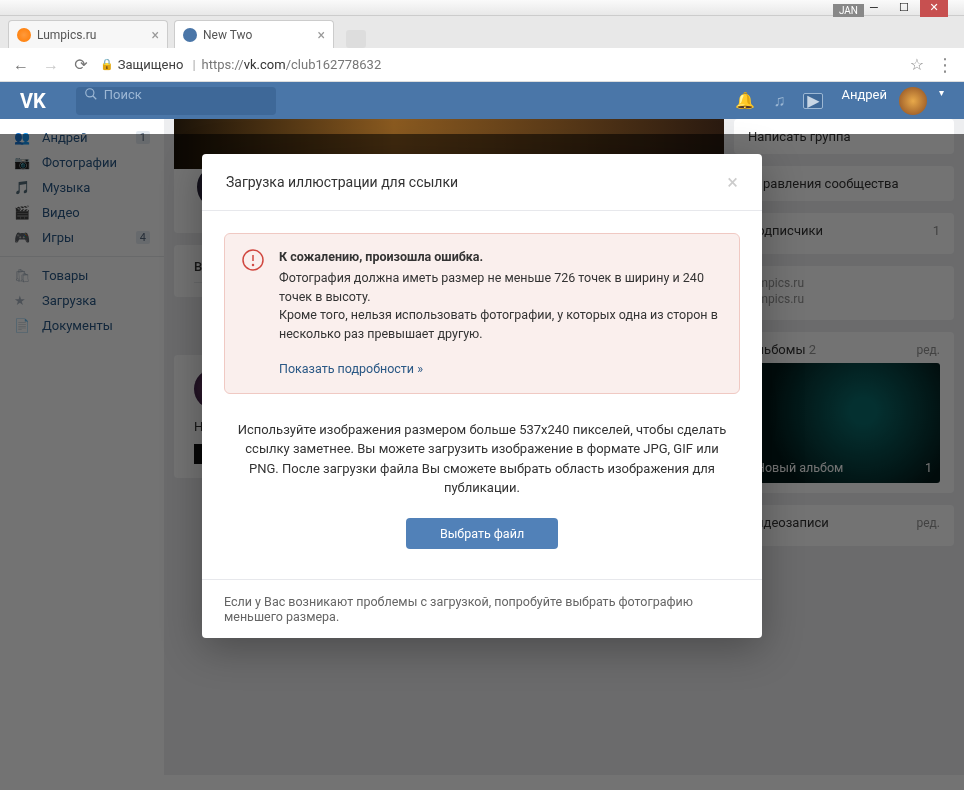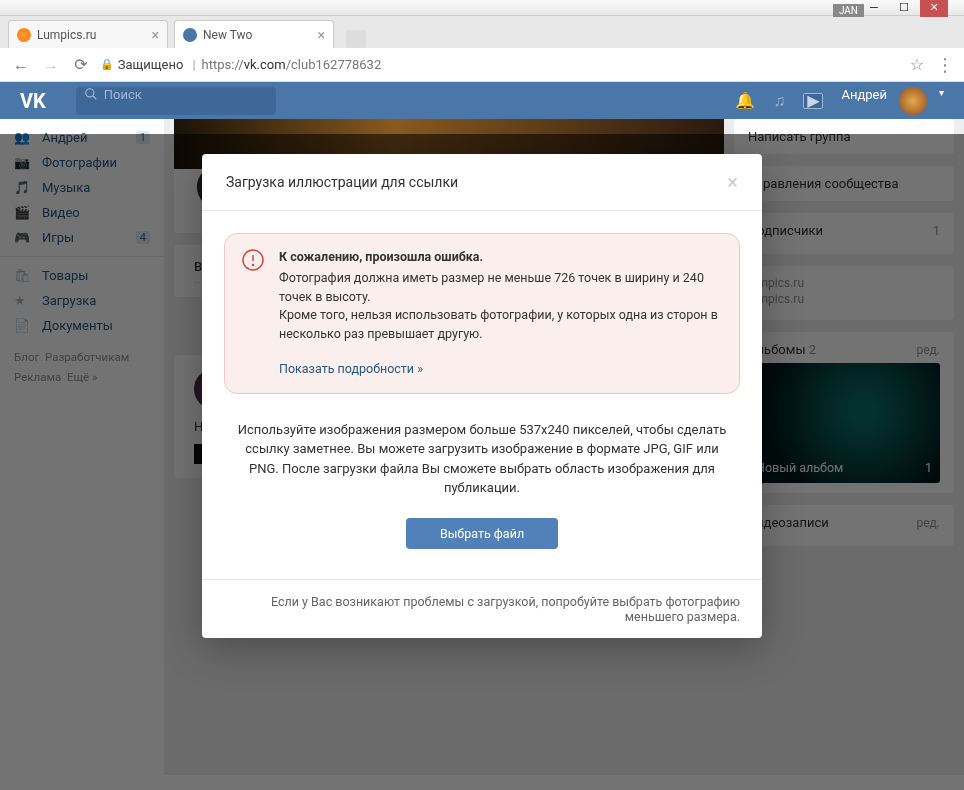--- a/index.html
+++ b/index.html
@@ -86,28 +86,28 @@
 .redit { color: #939393; font-size: 12px; }
 .album-thumb { height: 120px; background: radial-gradient(circle at 60% 40%, #0a6a6a 10%, #041a1a 70%); border-radius: 3px; position: relative; color: #fff; display: flex; align-items: flex-end; justify-content: space-between; padding: 8px; font-size: 12.5px; }
 
 
 .overlay { position: absolute; top: 134px; left: 0; right: 0; bottom: 0; background: rgba(0,0,0,0.55); display: flex; align-items: flex-start; justify-content: center; padding-top: 20px; }
 .modal { width: 560px; background: #fff; border-radius: 4px; overflow: hidden; box-shadow: 0 10px 40px rgba(0,0,0,.3); }
 .modal-header { padding: 16px 24px; display: flex; align-items: center; border-bottom: 1px solid #e7e8ec; }
 .modal-title { font-size: 14px; color: #333; }
 .modal-close { margin-left: auto; color: #ccc; font-size: 20px; cursor: pointer; }
 .modal-body { padding: 22px; }
-.error-box { border: 1px solid #f0c9c3; background: #faefed; border-radius: 13px; padding: 14px 16px; display: flex; gap: 14px; font-size: 12.5px; color: #333; line-height: 1.5; }
+.error-box { border: 1px solid #f0c9c3; background: #faefed; border-radius: 6px; padding: 14px 16px; display: flex; gap: 14px; font-size: 12.5px; color: #333; line-height: 1.5; }
 .error-icon { flex: 0 0 24px; }
 .error-icon svg { stroke: #d0473f; }
 .error-title { font-weight: bold; margin-bottom: 2px; }
 .error-link { color: #2a5885; margin-top: 16px; display: inline-block; }
 .modal-info { text-align: center; font-size: 13px; color: #333; line-height: 1.5; margin: 26px 10px 20px; }
 .modal-actions { text-align: center; margin-bottom: 8px; }
-.modal-footer { border-top: 1px solid #e7e8ec; padding: 14px 22px; text-align: right; font-size: 12.5px; color: #656565; }
+.modal-footer { border-top: 1px solid #e7e8ec; padding: 14px 22px; text-align: left; font-size: 12.5px; color: #656565; }
 </style>
 </head>
 <body>
 
 <div class="window-titlebar">
   <span class="win-user-badge">JAN</span>
   <div class="win-btn">─</div>
   <div class="win-btn">☐</div>
   <div class="win-btn win-close">✕</div>
 </div>
@@ -194,24 +194,20 @@
         <span>Товары</span>
       </div>
     <div class="side-item">
         <span class="side-icon">★</span>
         <span>Загрузка</span>
       </div>
     <div class="side-item">
         <span class="side-icon">📄</span>
         <span>Документы</span>
       </div>
-    <div class="side-footer">
-      <a>Блог</a>&nbsp;&nbsp;<a>Разработчикам</a><br>
-      <a>Реклама</a>&nbsp;&nbsp;<a>Ещё</a> »
-    </div>
   </div>
 
   <div class="content">
     <div class="cover"></div>
     <div class="group-header">
       <div class="group-avatar"></div>
       <div>
         <div class="group-title">New Two</div>
         <div class="group-status">изменить статус</div>
       </div>

